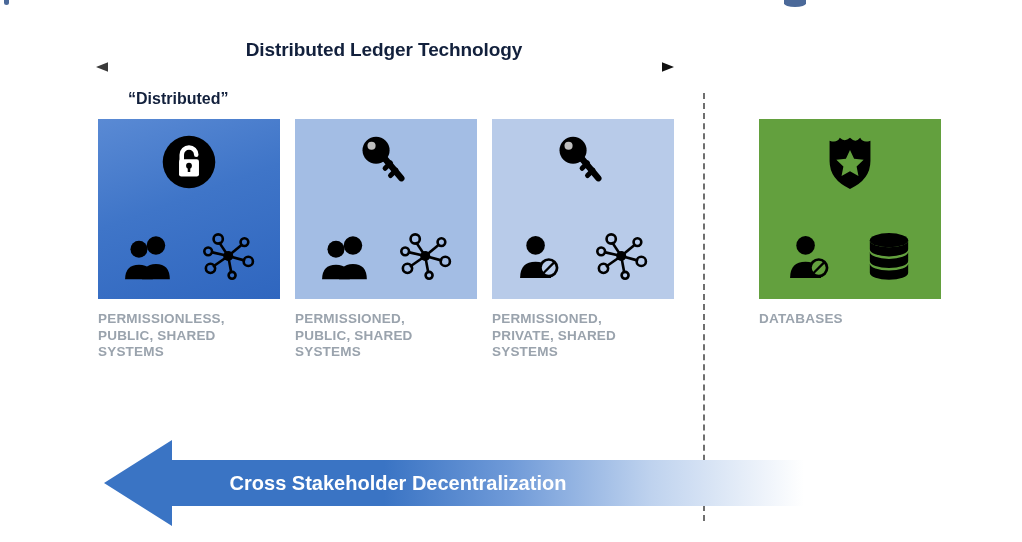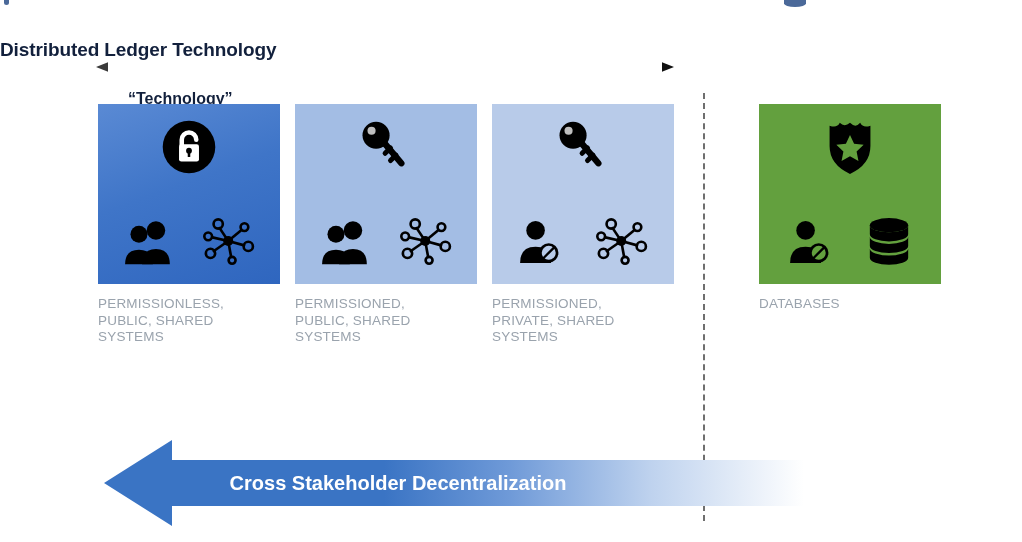--- a/index.html
+++ b/index.html
@@ -28,20 +28,21 @@
     opacity: .85;
   }
   #frag-left  { left: 4px;  top: 0; width: 5px;  height: 5px; }
   #frag-mid   { left: 784px; top: 0; width: 22px; height: 7px; border-radius: 0 0 60% 60%; }
 
   
   #dlt-title {
     position: absolute;
     left: 0; top: 39px;
     width: 768px;
+    text-align: center;
     font-size: 19px;
     font-weight: bold;
     color: #12203c;
     letter-spacing: -.1px;
     white-space: nowrap;
   }
 
   
   #dlt-arrow {
     position: absolute;
@@ -55,22 +56,23 @@
     left: 128px; top: 90px;
     font-size: 16px;
     font-weight: bold;
     color: #12203c;
     white-space: nowrap;
   }
 
   
   .col {
     position: absolute;
-    top: 104px;
+    top: 119px;
     width: 182px;
+    font-weight: bold;
   }
   #col-1 { left: 98px; }
   #col-2 { left: 295px; }
   #col-3 { left: 492px; }
   #col-4 { left: 738px; width: 182px; padding-left: 21px; }
 
   .swatch {
     position: relative;
     width: 182px;
     height: 180px;
@@ -159,21 +161,21 @@
         <stop offset="0.62" stop-color="#8f8f8f"></stop>
         <stop offset="0.92" stop-color="#1a1a1a"></stop>
         <stop offset="1" stop-color="#111111"></stop>
       </linearGradient>
     </defs>
     <line x1="10" y1="7" x2="568" y2="7" stroke="url(#axisGrad)" stroke-width="1.8"></line>
     <polygon points="0,7 12,2.2 12,11.8" fill="#3a3a3a"></polygon>
     <polygon points="578,7 566,2.2 566,11.8" fill="#111111"></polygon>
   </svg>
 
-  <div id="blockchain-label">“Technology”</div>
+  <div id="blockchain-label">“Distributed”</div>
 
   <div class="col" id="col-1">
     <div class="swatch" id="swatch-1">
       <div class="icon-top">
         <svg width="58" height="58" viewBox="0 0 64 64">
           <circle cx="32" cy="32" r="29" fill="#000"></circle>
           <path d="M24 30 v-6 a8 8 0 0 1 16 0" fill="none" stroke="#fff" stroke-width="5" stroke-linecap="round"></path>
           <rect x="21" y="29" width="22" height="19" rx="2.5" fill="#fff"></rect>
           <circle cx="32" cy="36" r="3.2" fill="#000"></circle>
           <rect x="30.6" y="36" width="2.8" height="7" fill="#000"></rect>

